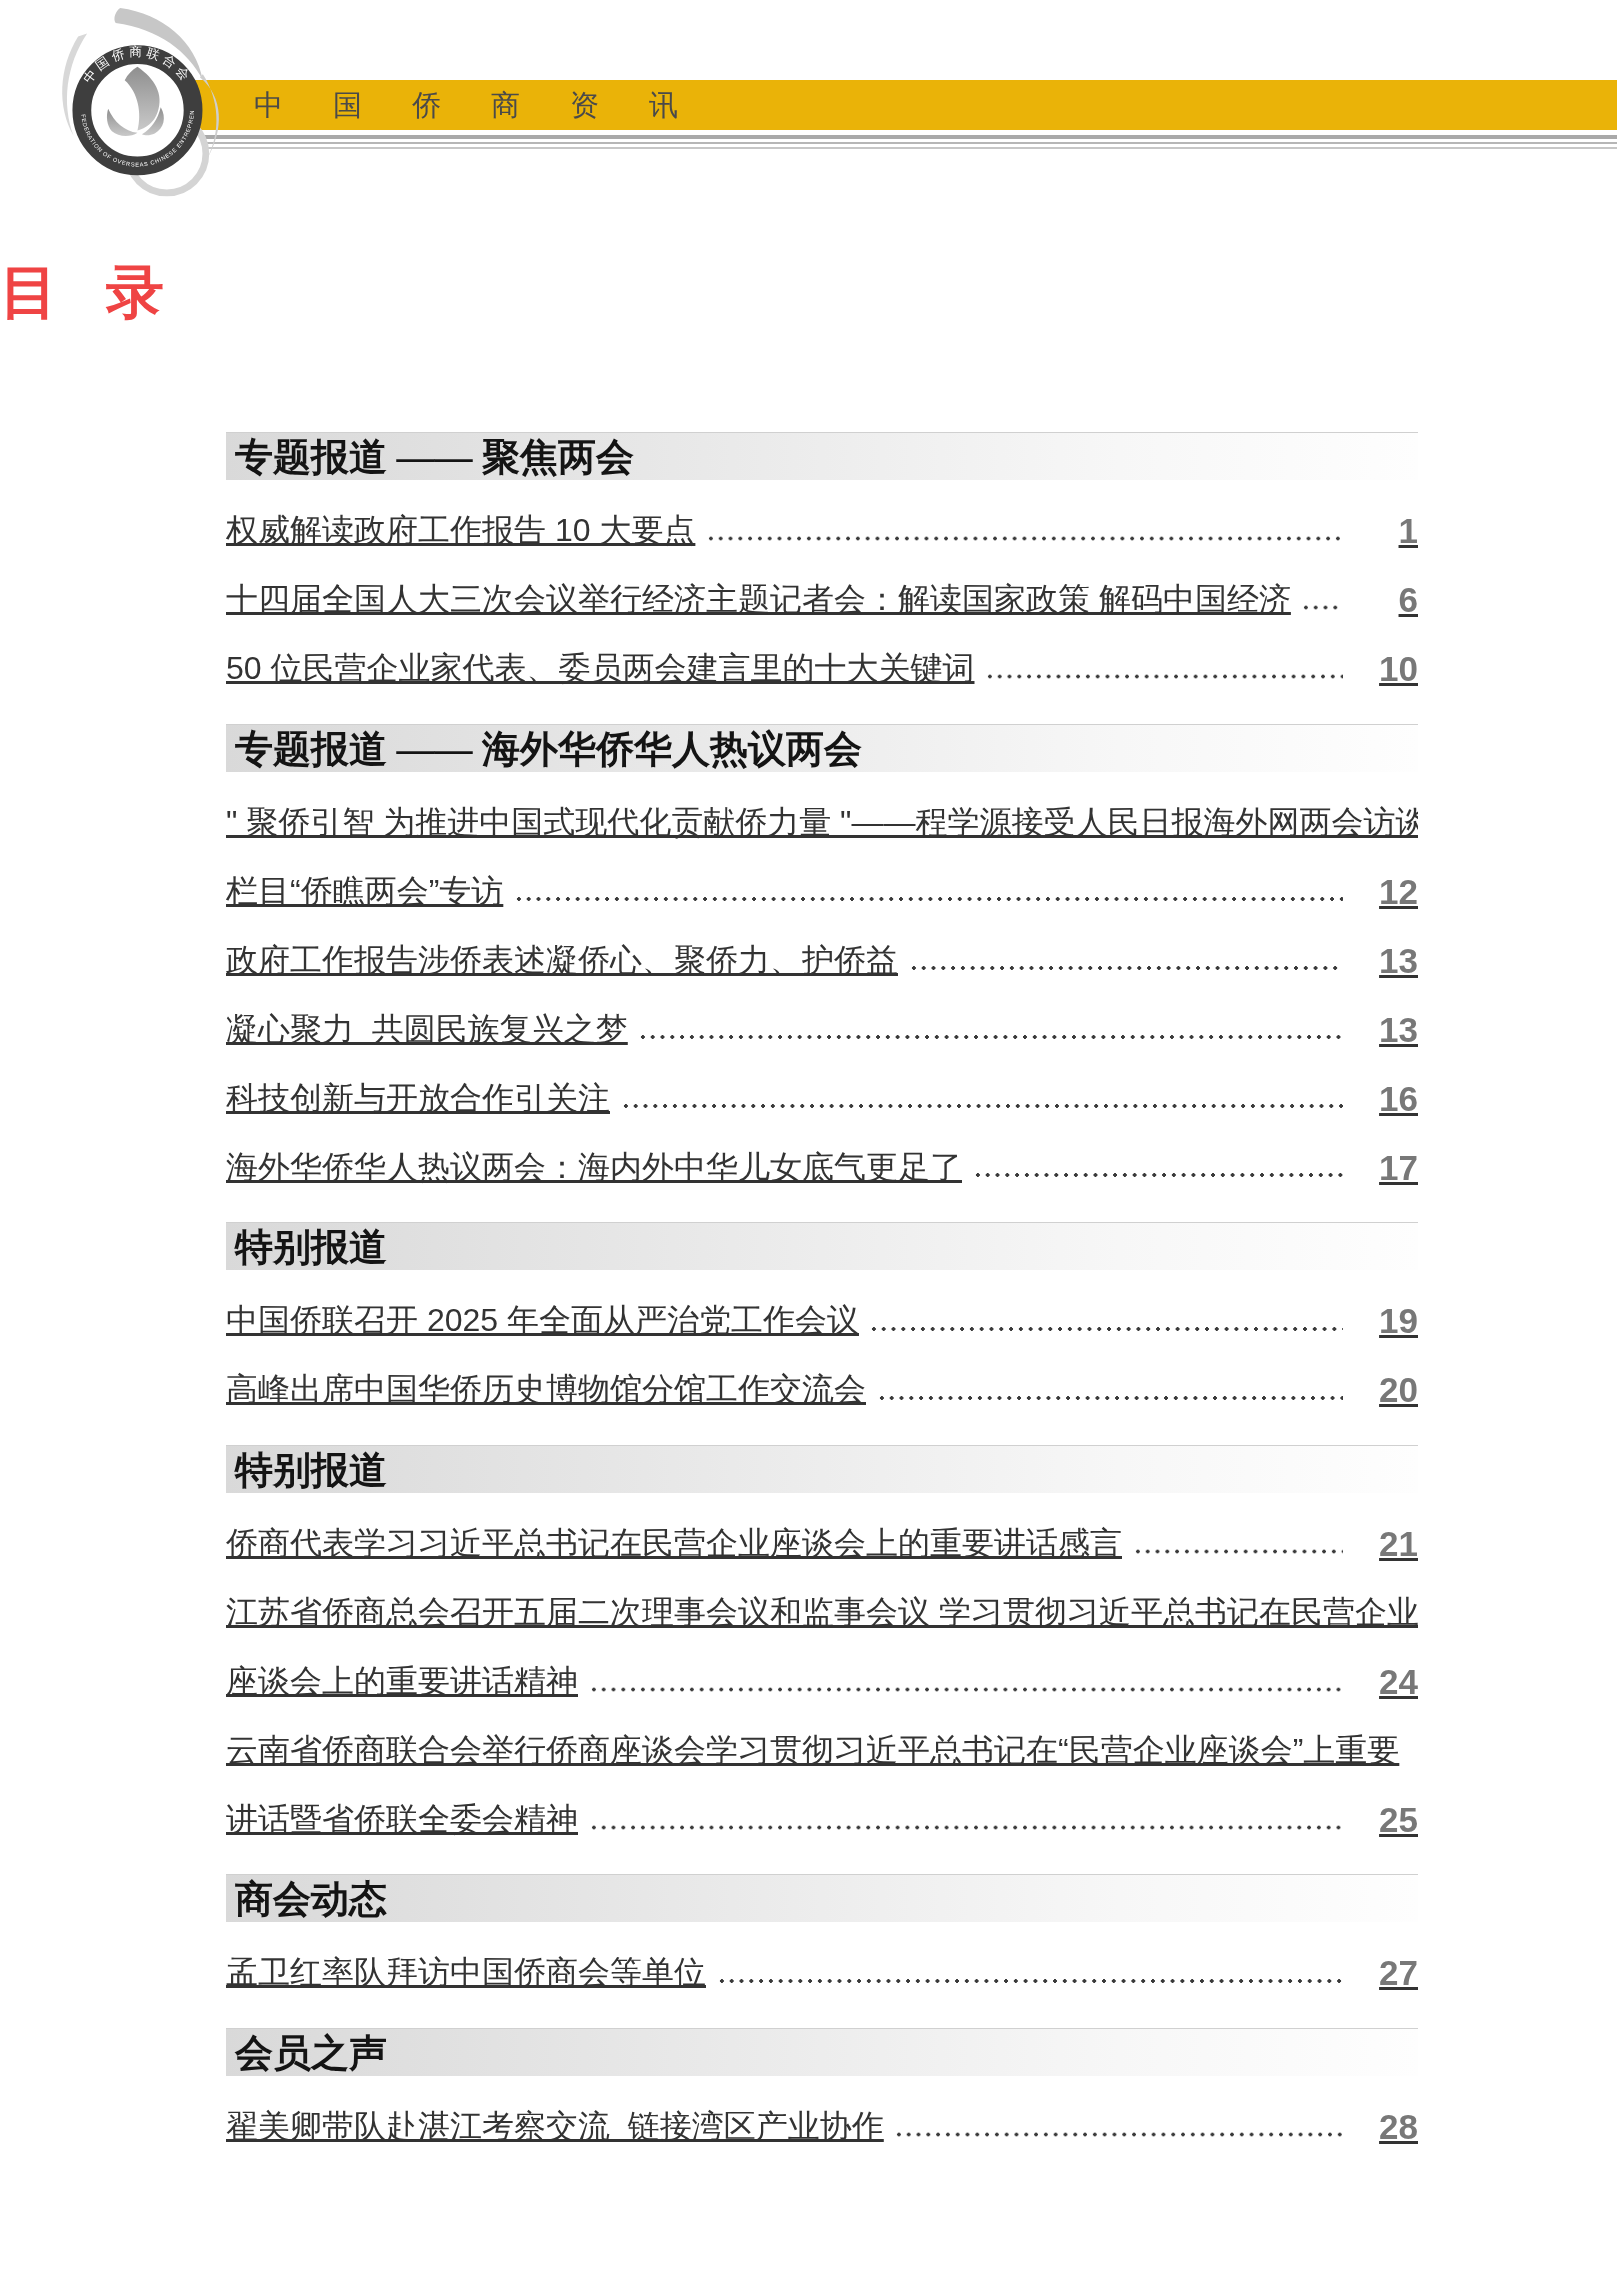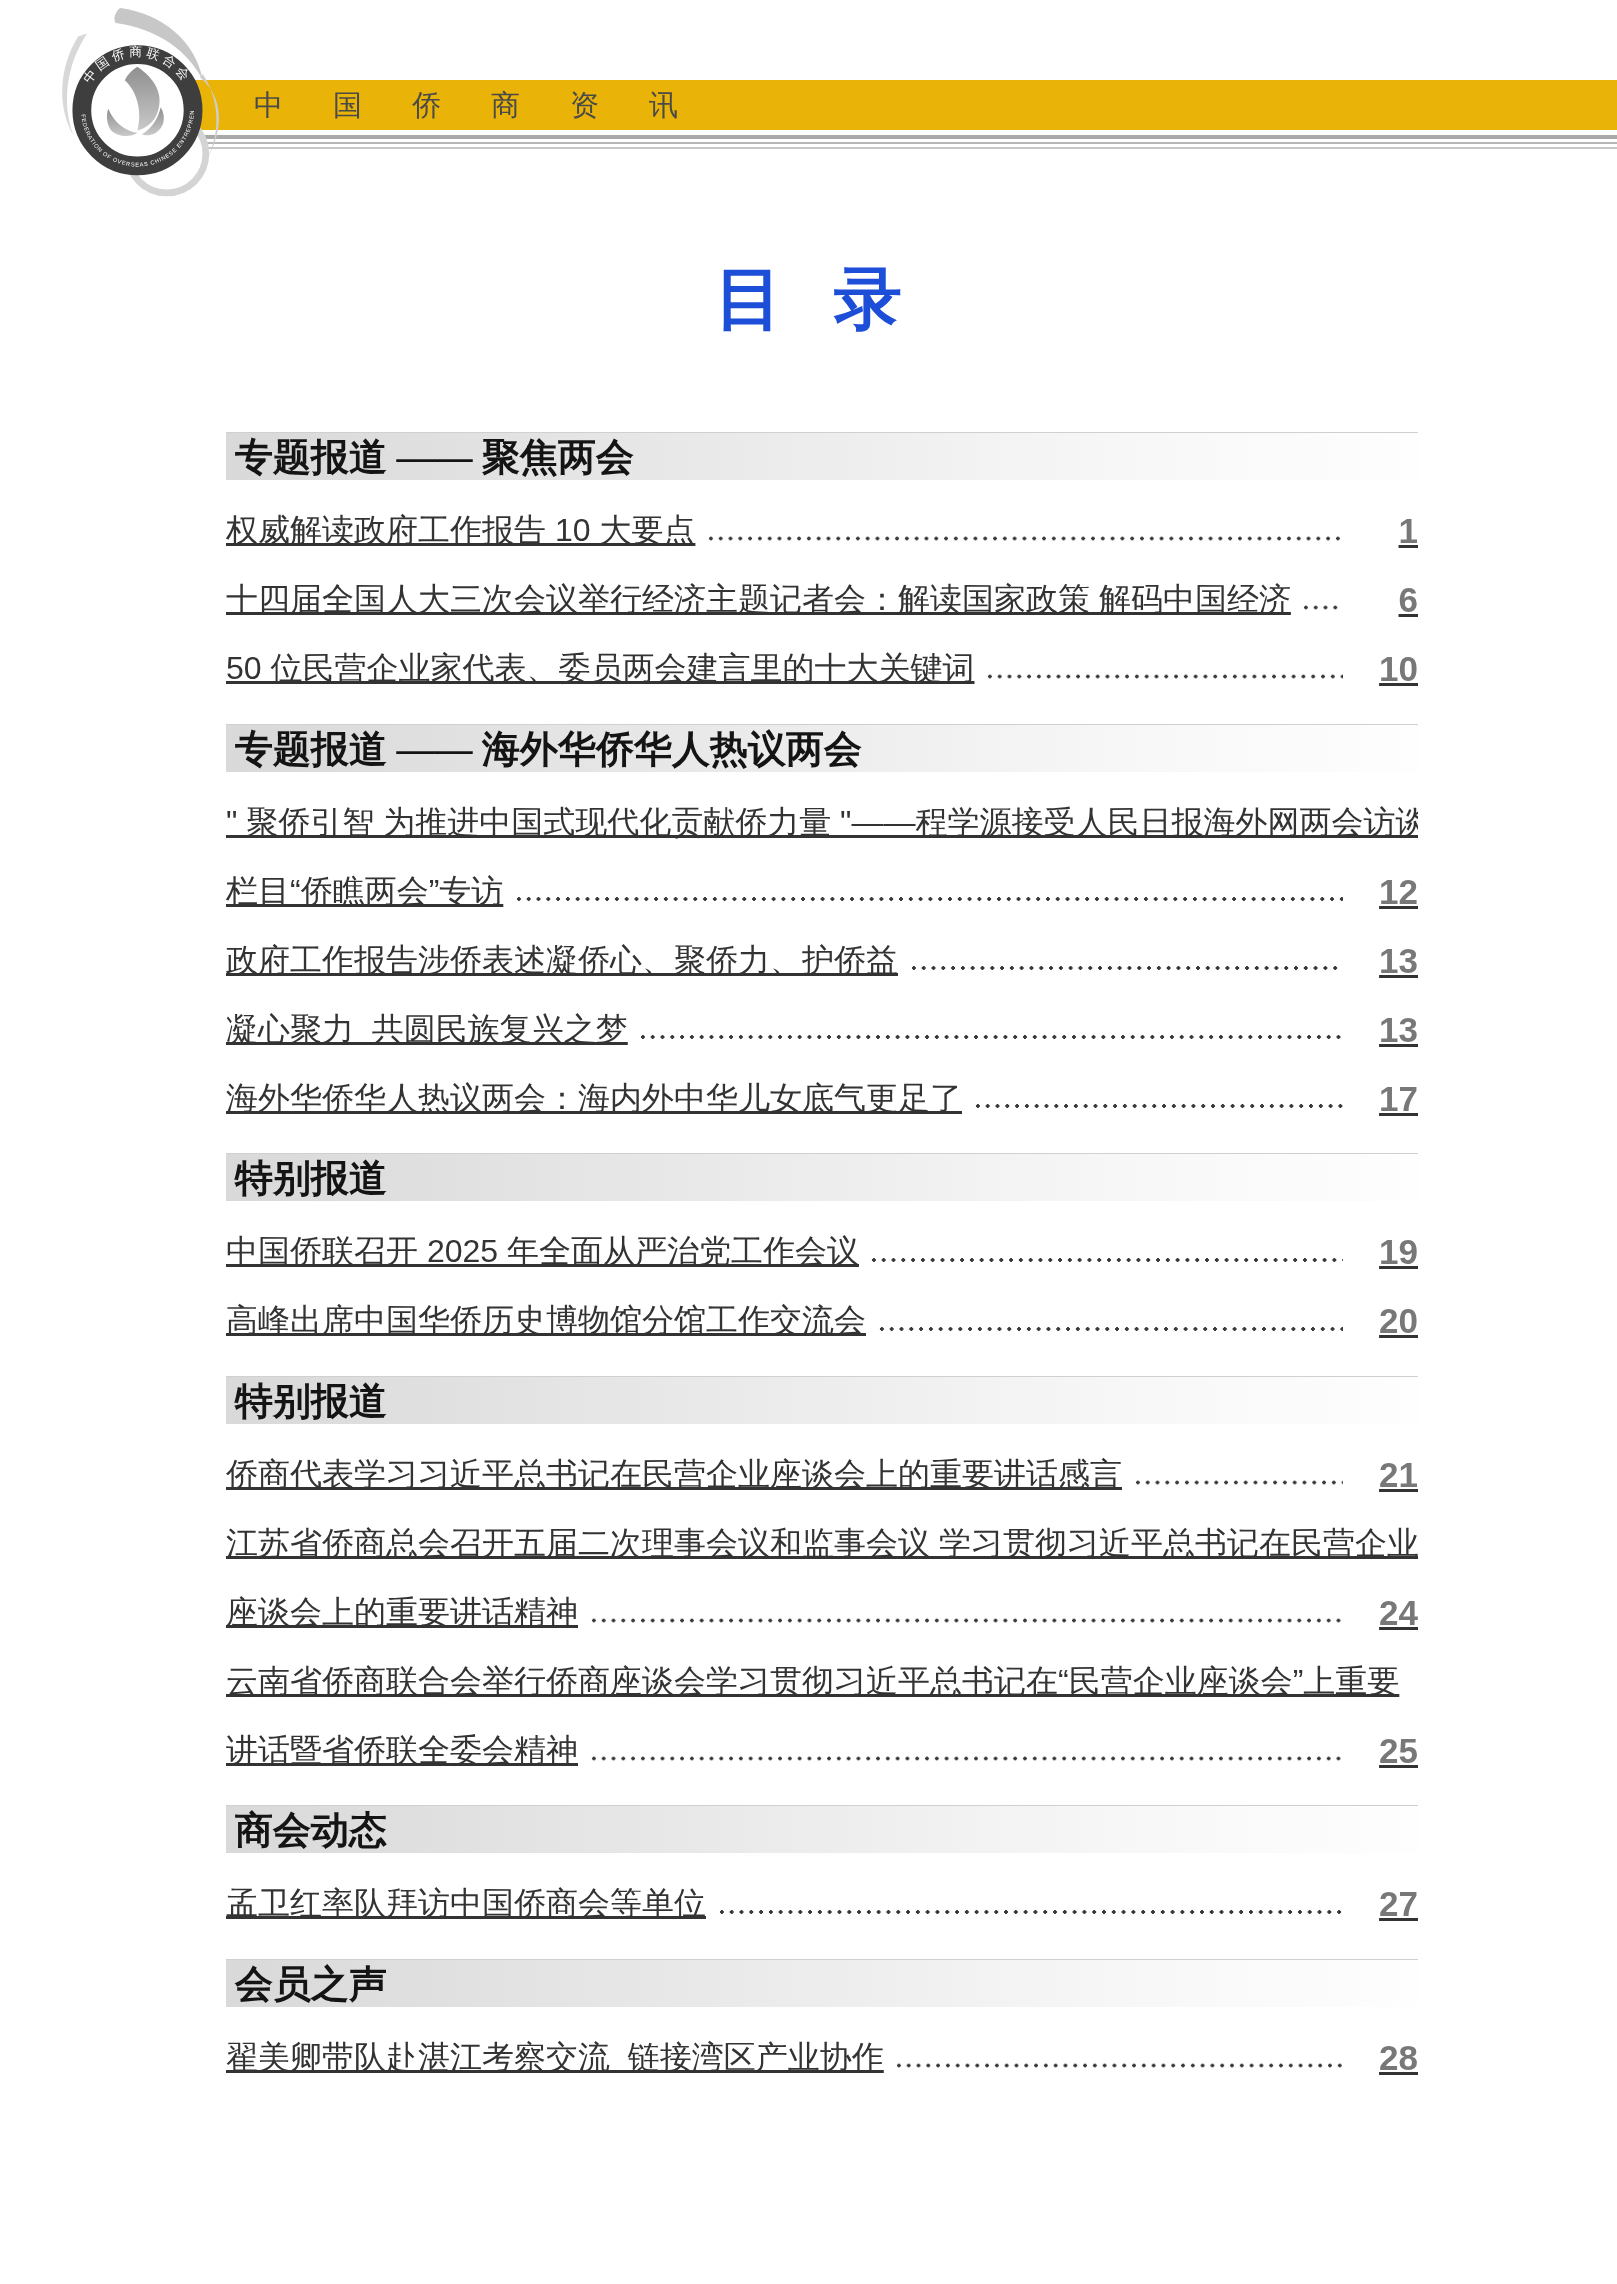--- a/index.html
+++ b/index.html
@@ -19,22 +19,22 @@
     font-size:29px; color:#4a4a4a; letter-spacing:50px; white-space:pre;
   }
   .rules { position:absolute; left:192px; right:0; top:135px; z-index:1; }
   .rule1 { height:3.8px; background:#a9a9a9; margin-bottom:3px; }
   .rule2 { height:2.3px; background:#b6b6b6; margin-bottom:3px; }
   .rule3 { height:1.5px; background:#c6c6c6; }
   .logo-svg { position:absolute; left:39px; top:4.5px; z-index:2; }
 
   
   .page-title {
-    position:absolute; top:254px; left:0; width:100%; text-align:center;
-    font-size:68px; font-weight:bold; color:#1d4ed8;
+    position:absolute; top:254px; left:0; width:100%; 
+    font-size:58px; font-weight:bold; color:#ef4444;
     word-spacing:32px; white-space:pre;
   }
 
   
   .toc { position:absolute; left:226px; top:427px; width:1192px; }
   .section-bar {
     height:48px; line-height:48px; padding-left:9px;
     margin-top:20px; margin-bottom:16.6px;
     background:linear-gradient(to right, #d9d9d9 0%, #e7e7e7 35%, #f7f7f7 75%, #fefefe 100%);
     border-top:0.8px solid #d0d0d0;
@@ -137,20 +137,25 @@
         <span class="entry-text">政府工作报告涉侨表述凝侨心、聚侨力、护侨益</span>
         <div class="leader"></div>
         <span class="page-num">13</span>
       </div>
       <div class="entry-row">
         <span class="entry-text">凝心聚力  共圆民族复兴之梦</span>
         <div class="leader"></div>
         <span class="page-num">13</span>
       </div>
       <div class="entry-row">
+        <span class="entry-text">科技创新与开放合作引关注</span>
+        <div class="leader"></div>
+        <span class="page-num">16</span>
+      </div>
+      <div class="entry-row">
         <span class="entry-text">海外华侨华人热议两会：海内外中华儿女底气更足了</span>
         <div class="leader"></div>
         <span class="page-num">17</span>
       </div>
       <div class="section-bar">特别报道</div>
       <div class="entry-row">
         <span class="entry-text">中国侨联召开 2025 年全面从严治党工作会议</span>
         <div class="leader"></div>
         <span class="page-num">19</span>
       </div>

